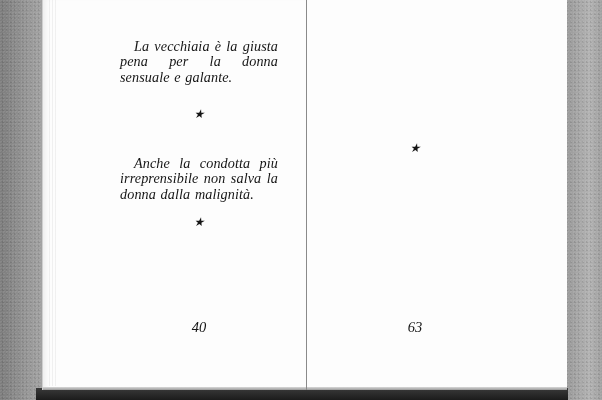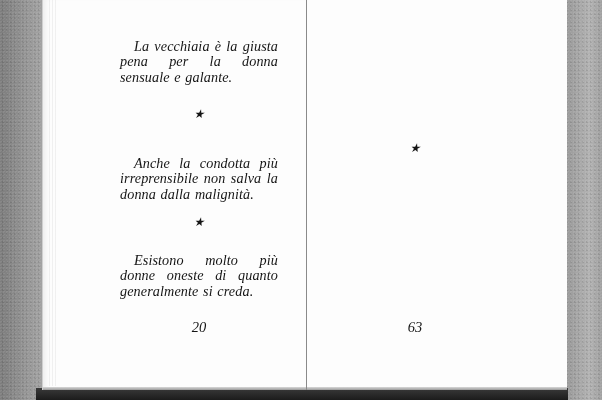--- a/index.html
+++ b/index.html
@@ -65,25 +65,22 @@
     <div class="text-block" style="left:77px; top:39px; width:158px;">
       <p>La vecchiaia è la giusta pena per la donna sensuale e galante.</p>
     </div>
     <div class="star" style="left:146px; top:108px;">★</div>
 
     <div class="text-block" style="left:77px; top:156px; width:158px;">
       <p>Anche la condotta più irreprensibile non salva la donna dalla malignità.</p>
     </div>
     <div class="star" style="left:146px; top:216px;">★</div>
 
-    <div class="text-block" style="left:77px; top:253px; width:158px;">
-      <p>Esistono molto più donne oneste di quanto generalmente si creda.</p>
-    </div>
 
-    <div class="page-num" style="left:136px; top:319px;">20</div>
+    <div class="page-num" style="left:136px; top:319px;">40</div>
     <div class="page-edge-bottom"></div>
   </div>
 
   <div class="page page-right">
     <div class="star" style="left:98px; top:142px;">★</div>
 
 
     <div class="page-num" style="left:88px; top:319px;">63</div>
     <div class="page-edge-bottom"></div>
   </div>

